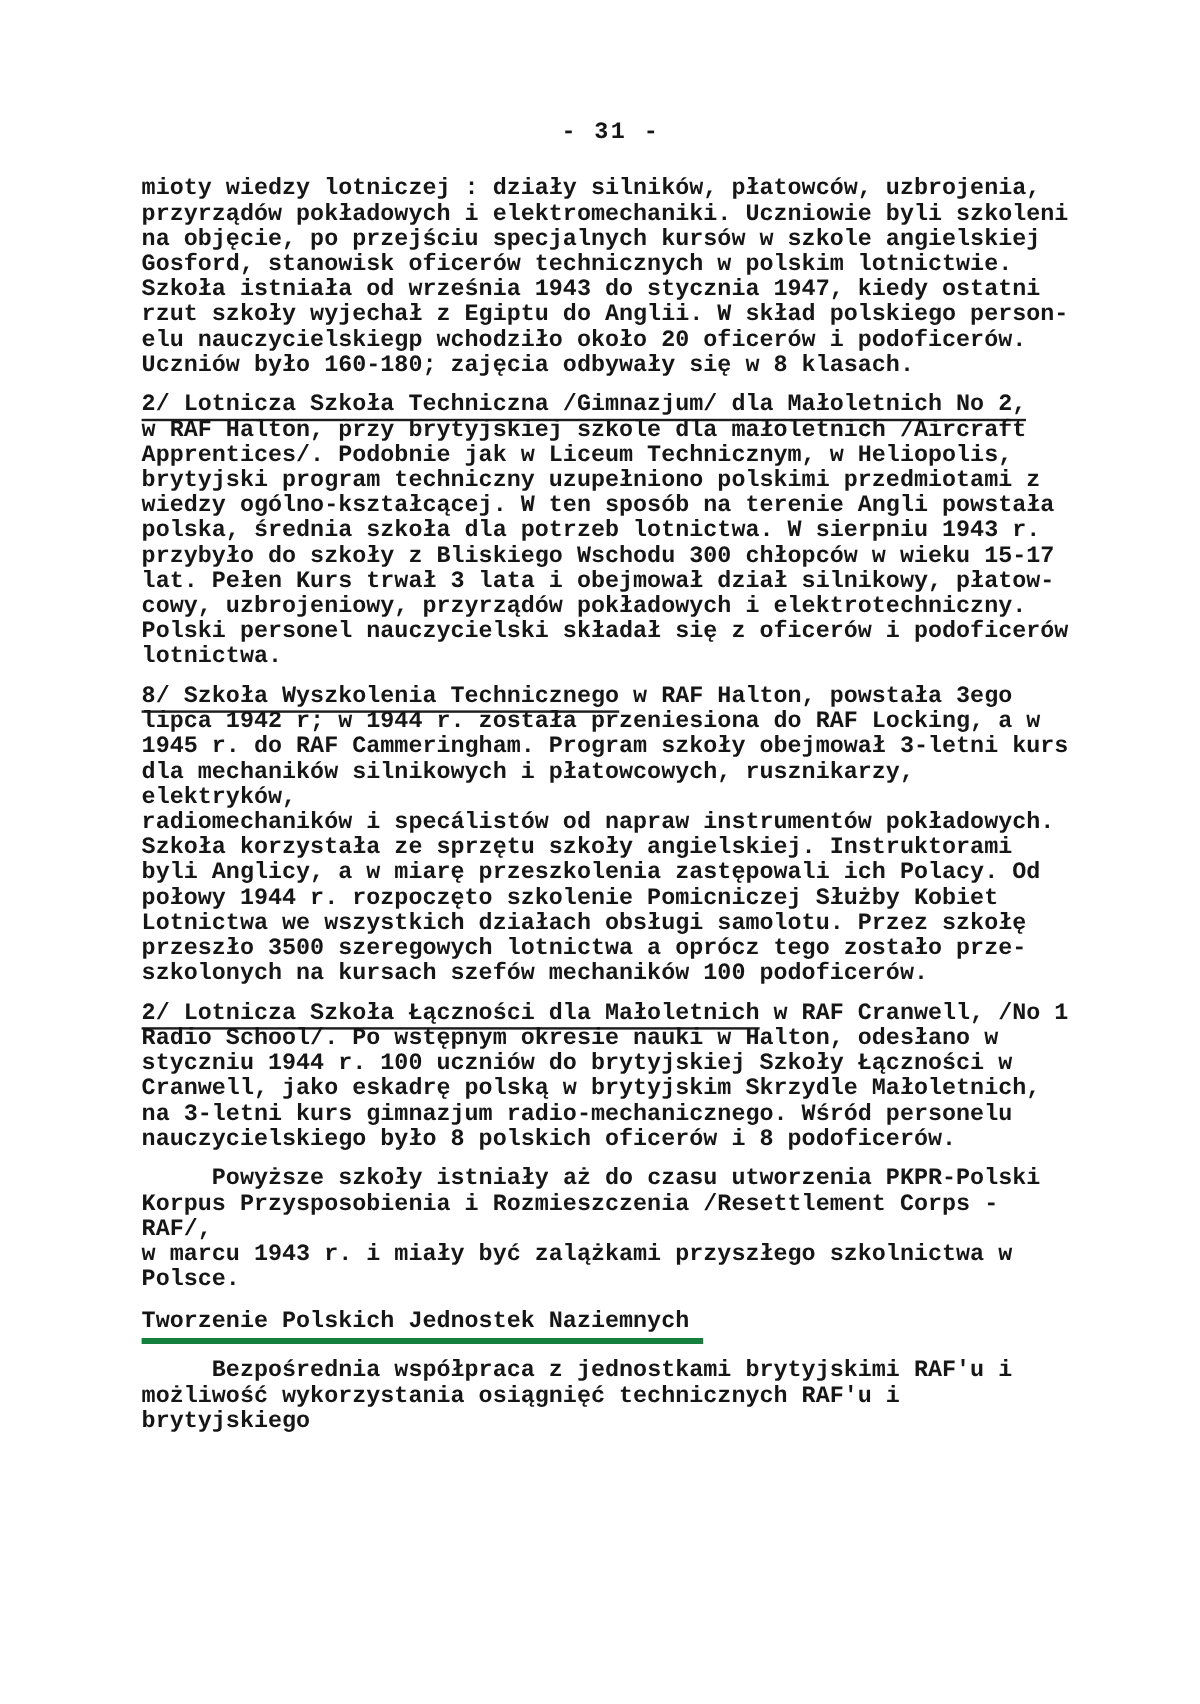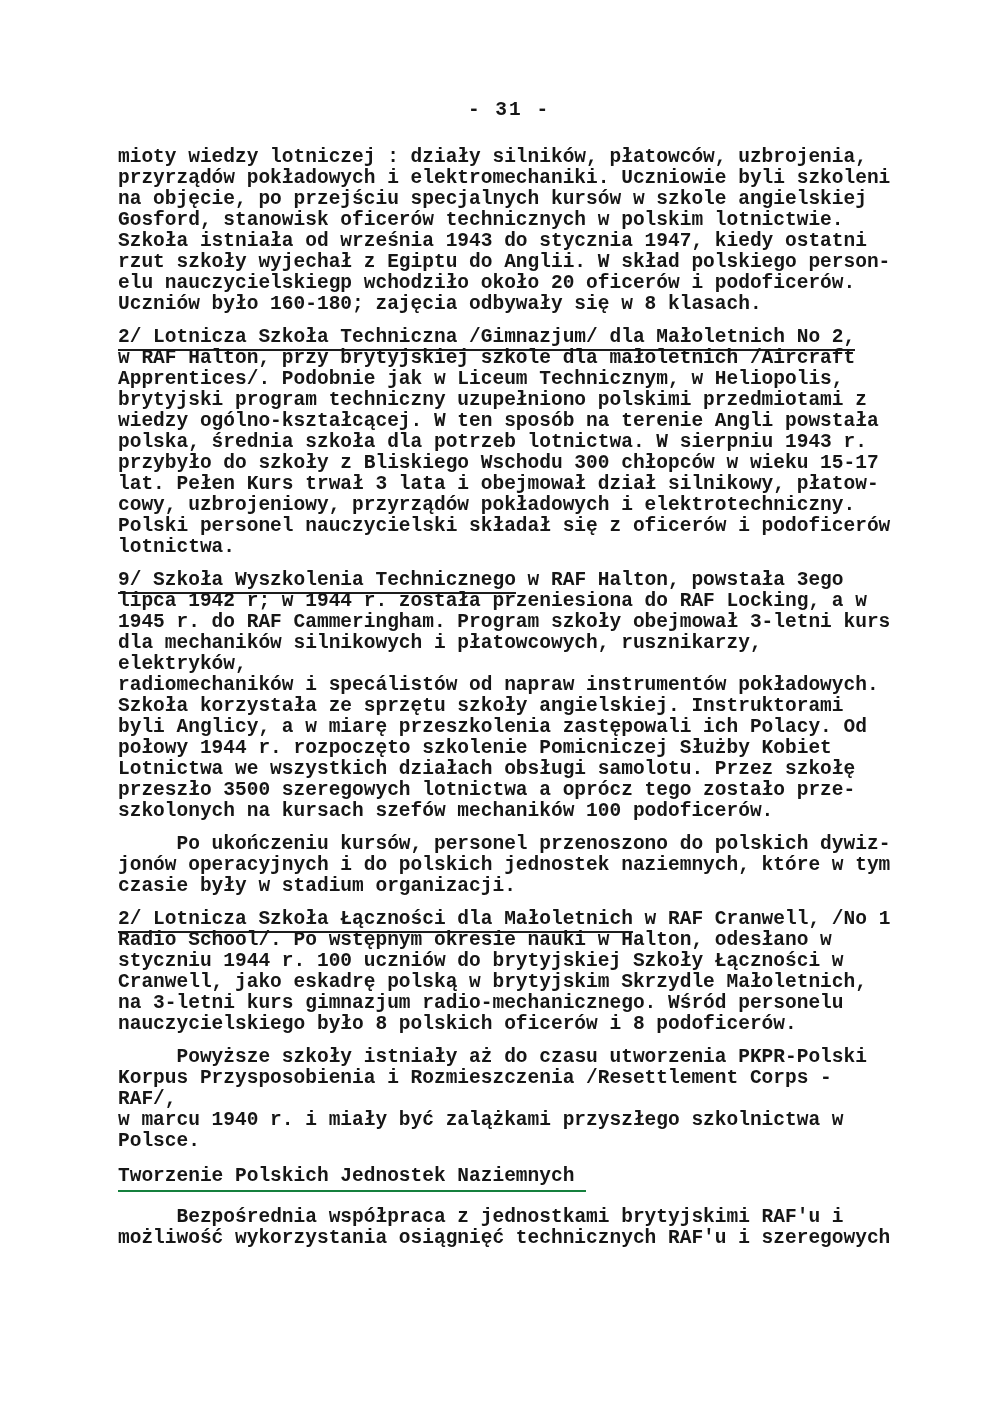--- a/index.html
+++ b/index.html
@@ -35,21 +35,21 @@
   .u {
     border-bottom: 2px solid #1c1c1c;
     padding-bottom: 1px;
     font-family: Liberation Mono, monospace;
   }
   p.heading-block {
     margin: 14px 0 20px 0;
     white-space: pre-wrap;
   }
   .heading-underline {
-    border-bottom: 2px solid #15803d;
+    border-bottom: 5px solid #15803d;
     padding-bottom: 3px;
     padding-right: 12px;
   }
 </style>
 </head>
 <body>
 
 <div class="page">
 
   <div class="page-number">- 31 -</div>
@@ -68,46 +68,43 @@
 Apprentices/. Podobnie jak w Liceum Technicznym, w Heliopolis,
 brytyjski program techniczny uzupełniono polskimi przedmiotami z
 wiedzy ogólno-kształcącej. W ten sposób na terenie Angli powstała
 polska, średnia szkoła dla potrzeb lotnictwa. W sierpniu 1943 r.
 przybyło do szkoły z Bliskiego Wschodu 300 chłopców w wieku 15-17
 lat. Pełen Kurs trwał 3 lata i obejmował dział silnikowy, płatow-
 cowy, uzbrojeniowy, przyrządów pokładowych i elektrotechniczny.
 Polski personel nauczycielski składał się z oficerów i podoficerów
 lotnictwa.</span></p>
 
-  <p class="para"><span class="u">9/ Szkoła Wyszkolenia Technicznego</span><span> w RAF Halton, powstała 3ego
+  <p class="para"><span class="u">8/ Szkoła Wyszkolenia Technicznego</span><span> w RAF Halton, powstała 3ego
 lipca 1942 r; w 1944 r. została przeniesiona do RAF Locking, a w
 1945 r. do RAF Cammeringham. Program szkoły obejmował 3-letni kurs
 dla mechaników silnikowych i płatowcowych, rusznikarzy, elektryków,
 radiomechaników i specálistów od napraw instrumentów pokładowych.
 Szkoła korzystała ze sprzętu szkoły angielskiej. Instruktorami
 byli Anglicy, a w miarę przeszkolenia zastępowali ich Polacy. Od
 połowy 1944 r. rozpoczęto szkolenie Pomicniczej Służby Kobiet
 Lotnictwa we wszystkich działach obsługi samolotu. Przez szkołę
 przeszło 3500 szeregowych lotnictwa a oprócz tego zostało prze-
 szkolonych na kursach szefów mechaników 100 podoficerów.</span></p>
 
-  <p class="para">     Po ukończeniu kursów, personel przenoszono do polskich dywiz-
-jonów operacyjnych i do polskich jednostek naziemnych, które w tym
-czasie były w stadium organizacji.</p>
 
   <p class="para"><span class="u">2/ Lotnicza Szkoła Łączności dla Małoletnich</span><span> w RAF Cranwell, /No 1
 Radio School/. Po wstępnym okresie nauki w Halton, odesłano w
 styczniu 1944 r. 100 uczniów do brytyjskiej Szkoły Łączności w
 Cranwell, jako eskadrę polską w brytyjskim Skrzydle Małoletnich,
 na 3-letni kurs gimnazjum radio-mechanicznego. Wśród personelu
 nauczycielskiego było 8 polskich oficerów i 8 podoficerów.</span></p>
 
   <p class="para">     Powyższe szkoły istniały aż do czasu utworzenia PKPR-Polski
 Korpus Przysposobienia i Rozmieszczenia /Resettlement Corps - RAF/,
-w marcu 1940 r. i miały być zalążkami przyszłego szkolnictwa w
+w marcu 1943 r. i miały być zalążkami przyszłego szkolnictwa w
 Polsce.</p>
 
   <p class="heading-block"><span class="heading-underline">Tworzenie Polskich Jednostek Naziemnych</span></p>
 
   <p class="para">     Bezpośrednia współpraca z jednostkami brytyjskimi RAF'u i
-możliwość wykorzystania osiągnięć technicznych RAF'u i szeregowych</p>
+możliwość wykorzystania osiągnięć technicznych RAF'u i brytyjskiego</p>
 
 </div>
 
 </body></html>

